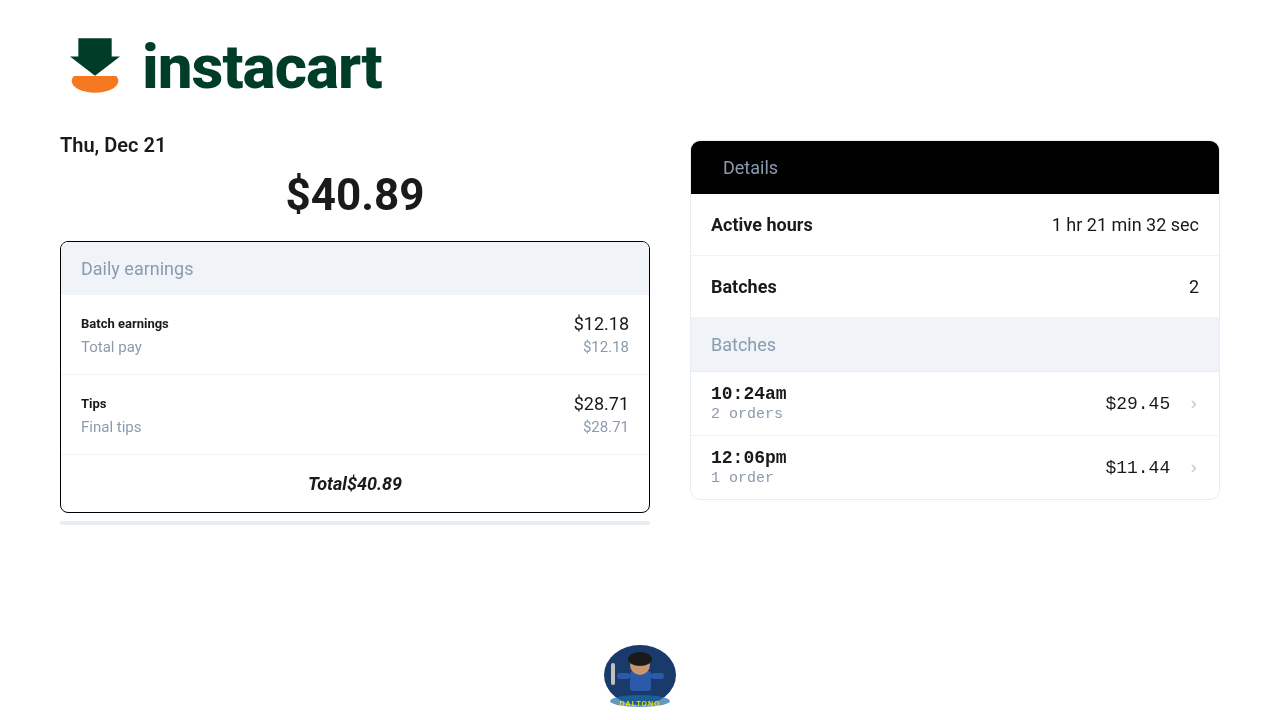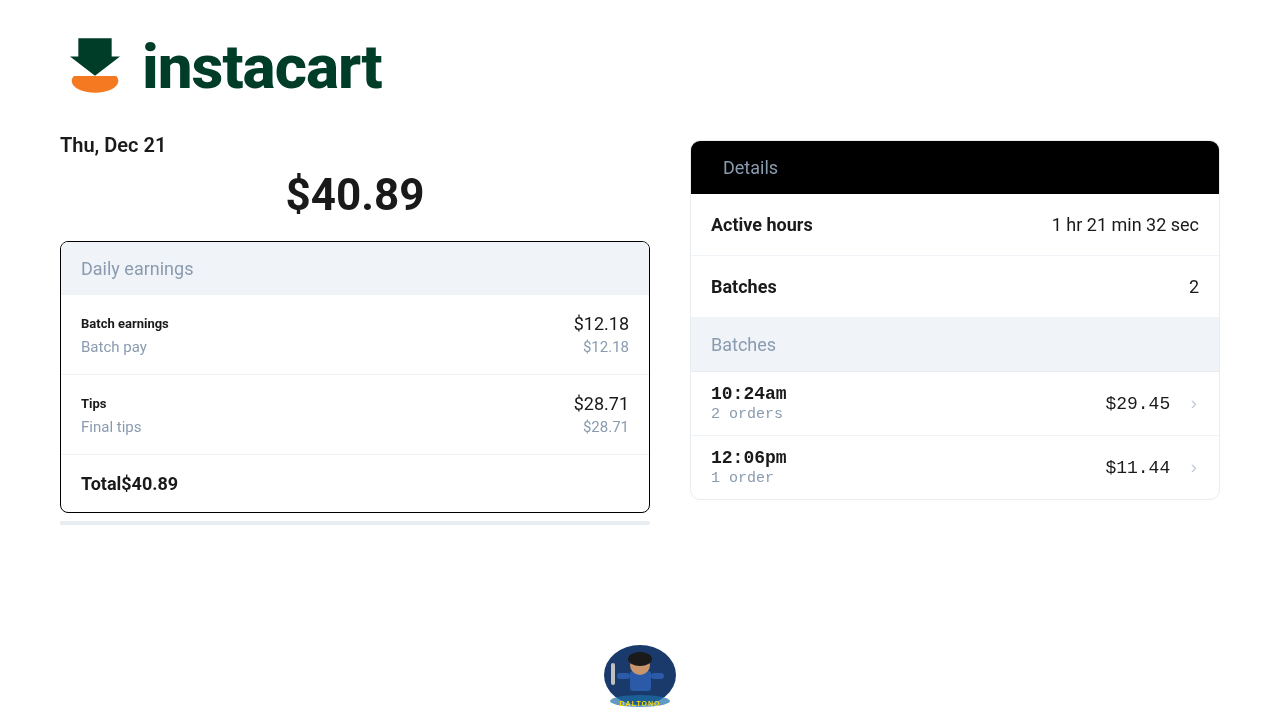--- a/index.html
+++ b/index.html
@@ -139,23 +139,24 @@
       font-weight: 400;
     }
 
     .earnings-sub-amount {
       font-size: 15px;
       color: #8a9bb0;
     }
 
     .total-row {
       display: flex;
-      justify-content: flex-start;
+      justify-content: center;
       align-items: center;
       padding: 18px 20px;
+      font-style: italic;
     }
 
     .total-label {
       font-size: 18px;
       font-weight: 700;
       color: #1a1a1a;
     }
 
     .total-value {
       font-size: 18px;
@@ -328,21 +329,21 @@
       <div class="card-header">
         <span class="card-header-text">Daily earnings</span>
       </div>
 
       <div class="earnings-row">
         <div class="earnings-main-row">
           <span class="earnings-title">Batch earnings</span>
           <span class="earnings-amount">$12.18</span>
         </div>
         <div class="earnings-sub-row">
-          <span class="earnings-subtitle">Batch pay</span>
+          <span class="earnings-subtitle">Total pay</span>
           <span class="earnings-sub-amount">$12.18</span>
         </div>
       </div>
 
       <div class="earnings-row">
         <div class="earnings-main-row">
           <span class="earnings-title">Tips</span>
           <span class="earnings-amount">$28.71</span>
         </div>
         <div class="earnings-sub-row">

